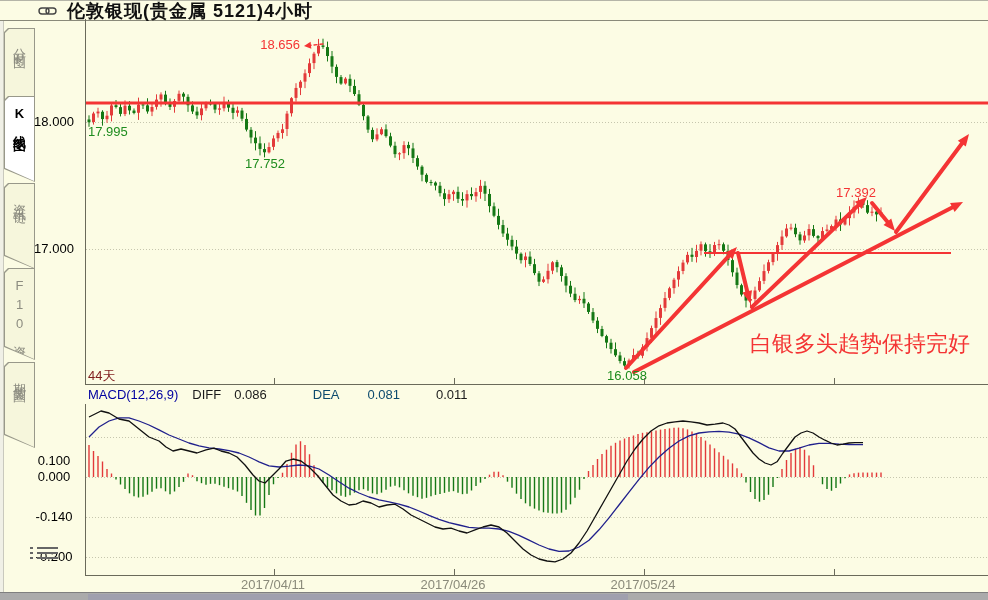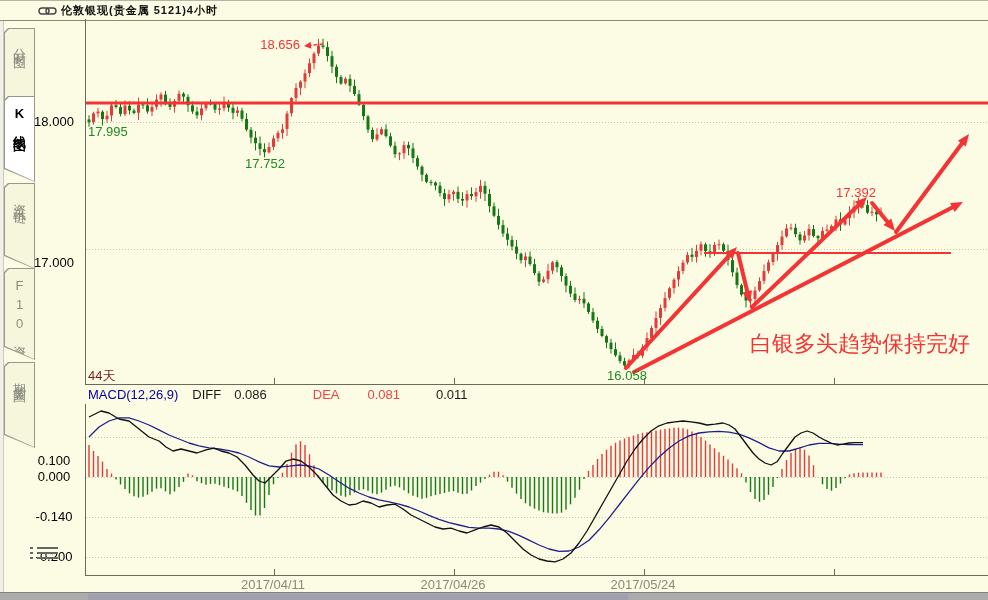--- a/index.html
+++ b/index.html
@@ -2,21 +2,21 @@
 <html><head>
 <meta charset="utf-8">
 <style>
   html,body{margin:0;padding:0;}
   #screen{position:relative;width:988px;height:600px;background:#FCFCE4;overflow:hidden;
           font-family:"Liberation Sans","DejaVu Sans",sans-serif;}
   
   #left-edge{position:absolute;left:0;top:0;width:3px;height:600px;background:#F0F0E6;border-right:1px solid #C9C9BD;}
   #titlebar{position:absolute;left:0;top:0;width:988px;height:19px;background:#FCFCE4;
             border-top:1px solid #B5B5A8;border-bottom:1px solid #8A8A7A;display:flex;align-items:center;}
-  #title-text{font-size:11px;font-weight:bold;color:#111;margin-left:4px;letter-spacing:1px;}
+  #title-text{font-size:18px;font-weight:bold;color:#111;margin-left:10px;letter-spacing:1px;}
   #link-icon{margin-left:38px;display:flex;align-items:center;}
   
   .tab{position:absolute;left:4px;width:31px;height:86px;}
   .tab-border{position:absolute;inset:0;background:#98988A;
       clip-path:polygon(4px 0,100% 0,100% 100%,0 calc(100% - 13px),0 4px);}
   .tab-inner{position:absolute;inset:1px;background:#F6F6DC;
       clip-path:polygon(4px 0,100% 0,100% 100%,0 calc(100% - 13px),0 4px);
       display:flex;justify-content:center;padding-top:9px;box-sizing:border-box;}
   .tab-inner span{writing-mode:vertical-rl;text-orientation:upright;font-size:13px;color:#8C8C80;letter-spacing:4px;line-height:1;}
   .tab.active .tab-inner{background:#FFFFFF;}
@@ -25,21 +25,21 @@
   .ylab{position:absolute;left:26px;width:56px;text-align:center;font-size:13px;color:#000000;}
   
   #main-chart{position:absolute;left:85px;top:19px;width:903px;height:365px;
       border-left:1px solid #6A6A5A;border-bottom:1px solid #6A6A5A;box-sizing:content-box;}
   #macd-chart{position:absolute;left:85px;top:404px;width:903px;height:171px;
       border-left:1px solid #6A6A5A;border-bottom:1px solid #6A6A5A;}
   #period-label{position:absolute;left:88px;top:367px;font-size:13px;color:#7f1d1d;}
   #macd-header{position:absolute;left:88px;top:387px;font-size:13px;display:flex;align-items:center;height:15px;}
   #macd-header .navy{color:#0000A0;text-align:center;}
   #macd-header .dark{color:#1A1A1A;}
-  #macd-header .blue{color:#ef4444;padding-left:24px;}
+  #macd-header .blue{color:#0c4a6e;padding-left:24px;}
   #macd-header span{white-space:pre;}
   
   .datelab{position:absolute;top:577px;width:120px;text-align:center;font-size:13px;color:#8A8A7A;}
   
   #scrollbar{position:absolute;left:0;top:592px;width:988px;height:8px;background:#ABABAB;border-top:1px solid #7F7F7F;}
   #scroll-thumb{position:absolute;left:88px;top:1px;width:540px;height:6px;background:#A0A0AE;}
   
   #watermark{position:absolute;right:10px;top:558px;font-size:30px;font-weight:bold;letter-spacing:2px;
       color:#F5F2DA;text-shadow:1px 1px 0 #9C997F,-1px -1px 0 #FFFFF2,2px 2px 3px rgba(110,110,90,.45);
       font-family:"Liberation Serif","DejaVu Serif",serif;}
@@ -89,21 +89,21 @@
       </div>
   </div>
   <div class="tab" style="top:362px">
     <div class="tab-border"></div>
     <div class="tab-inner">
         <span>期货圈</span>
       </div>
   </div>
 
   <div class="ylab" style="top:114px">18.000</div>
-  <div class="ylab" style="top:255px">17.000</div>
+  <div class="ylab" style="top:241px">17.000</div>
 
   <svg id="main-chart" viewBox="0 0 903 365">
       <line x1="0" y1="103" x2="903" y2="103" stroke="#C6C6AE" stroke-width="1" stroke-dasharray="1,2" shape-rendering="crispEdges"></line>
       <line x1="0" y1="230" x2="903" y2="230" stroke="#C6C6AE" stroke-width="1" stroke-dasharray="1,2" shape-rendering="crispEdges"></line>
       <line x1="3" y1="96.32986505487004" x2="3" y2="107.7992640174895" stroke="#157815" stroke-width="1"></line>
       <rect x="1.5" y="100.46000000000005" width="3" height="2.7622499999996535" fill="#157815"></rect>
       <line x1="7.5" y1="92.74173396776429" x2="7.5" y2="105.58113018689963" stroke="#E33A3A" stroke-width="1"></line>
       <rect x="6" y="94.49099999999999" width="3" height="8.524875000000094" fill="#E33A3A"></rect>
       <line x1="12" y1="88.75561728395047" x2="12" y2="98.59553133573397" stroke="#E33A3A" stroke-width="1"></line>
       <rect x="10.5" y="92.5859999999999" width="3" height="1.7780000000003753" fill="#E33A3A"></rect>

